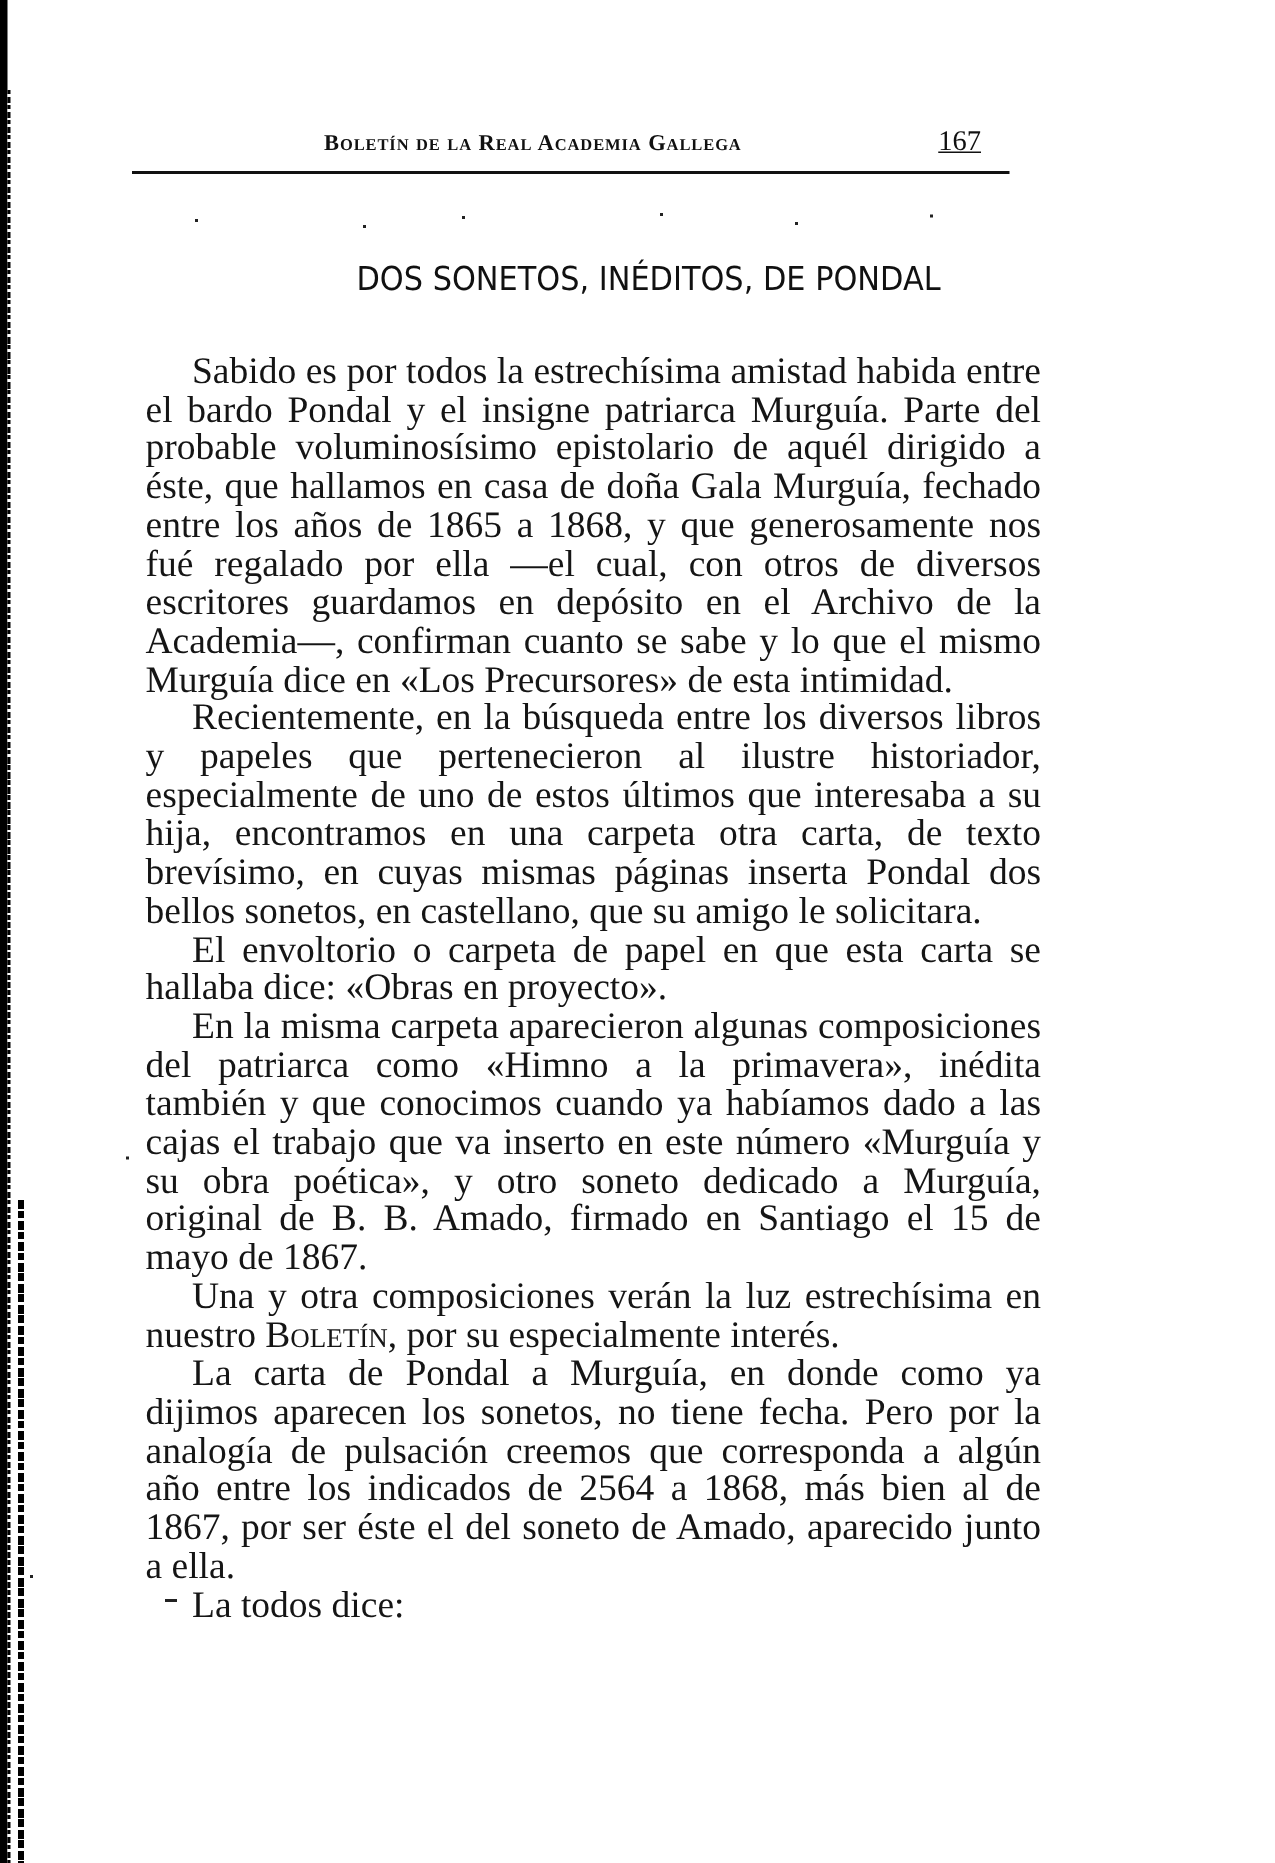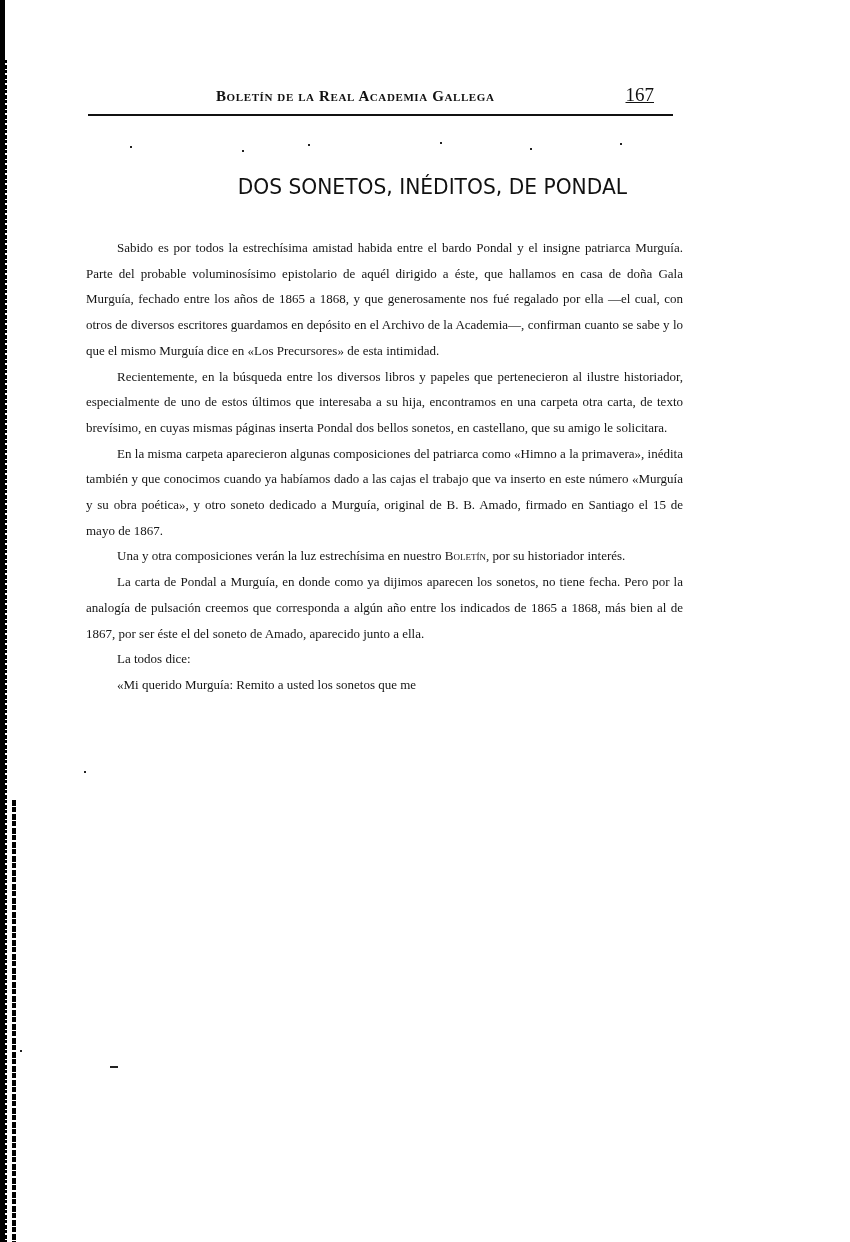--- a/index.html
+++ b/index.html
@@ -84,25 +84,25 @@
       font-family: "DejaVu Sans", sans-serif;
       font-size: 22px;
       letter-spacing: 0px;
       color: #111;
       padding-left: 16px;
       box-sizing: border-box;
       transform: scaleX(0.92);
     }
     .body-text {
       position: absolute;
-      left: 86px;
+      left: 97px;
       top: 235px;
       width: 597px;
       font-family: "Liberation Serif", serif;
-      font-size: 13px;
+      font-size: 25px;
       line-height: 25.7px;
       text-align: justify;
       color: #151515;
     }
     .body-text p {
       margin: 0;
       text-indent: 31px;
       hyphens: manual;
     }
     .sc {
@@ -126,25 +126,25 @@
   <span class="running-title">Boletín de la Real Academia Gallega</span>
   <span class="page-number">167</span>
 </div>
 <div class="head-rule"></div>
 
 <h1 class="article-title" style="margin:0;font-weight:normal;">DOS SONETOS, INÉDITOS, DE PONDAL</h1>
 
 <div class="body-text">
   <p>Sabido es por todos la estrechísima amistad habida entre el bardo Pondal y el insigne patriarca Murguía. Parte del probable voluminosísimo epistolario de aquél dirigido a éste, que hallamos en casa de doña Gala Murguía, fechado entre los años de 1865 a 1868, y que generosamente nos fué regalado por ella —el cual, con otros de diversos escritores guardamos en depósito en el Archivo de la Academia—, confirman cuanto se sabe y lo que el mismo Murguía dice en «Los Precursores» de esta intimidad.</p>
   <p>Recientemente, en la búsqueda entre los diversos libros y papeles que pertenecieron al ilustre historiador, especialmente de uno de estos últimos que interesaba a su hija, encontramos en una carpeta otra carta, de texto brevísimo, en cuyas mismas páginas inserta Pondal dos bellos sonetos, en castellano, que su amigo le solicitara.</p>
+  <p>El envoltorio o carpeta de papel en que esta carta se hallaba dice: «Obras en proyecto».</p>
   <p>En la misma carpeta aparecieron algunas composiciones del patriarca como «Himno a la primavera», inédita también y que conocimos cuando ya habíamos dado a las cajas el trabajo que va inserto en este número «Murguía y su obra poética», y otro soneto dedicado a Murguía, original de B. B. Amado, firmado en Santiago el 15 de mayo de 1867.</p>
-  <p><span>Una y otra composiciones verán la luz estrechísima en nuestro </span><span class="sc">Boletín</span><span>, por su historiador interés.</span></p>
-  <p>La carta de Pondal a Murguía, en donde como ya dijimos aparecen los sonetos, no tiene fecha. Pero por la analogía de pulsación creemos que corresponda a algún año entre los indicados de 1865 a 1868, más bien al de 1867, por ser éste el del soneto de Amado, aparecido junto a ella.</p>
+  <p><span>Una y otra composiciones verán la luz estrechísima en nuestro </span><span class="sc">Boletín</span><span>, por su especialmente interés.</span></p>
+  <p>La carta de Pondal a Murguía, en donde como ya dijimos aparecen los sonetos, no tiene fecha. Pero por la analogía de pulsación creemos que corresponda a algún año entre los indicados de 2564 a 1868, más bien al de 1867, por ser éste el del soneto de Amado, aparecido junto a ella.</p>
   <p>La todos dice:</p>
-  <p style="text-align:left;">«Mi querido Murguía: Remito a usted los sonetos que me</p>
 </div>
 
 <div class="speck" style="left:130px;top:146px;"></div>
 <div class="speck" style="left:242px;top:150px;"></div>
 <div class="speck" style="left:308px;top:144px;"></div>
 <div class="speck" style="left:440px;top:142px;"></div>
 <div class="speck" style="left:530px;top:148px;"></div>
 <div class="speck" style="left:620px;top:143px;"></div>
 <div class="speck" style="left:84px;top:771px;"></div>
 <div class="speck" style="left:110px;top:1066px;width:8px;height:2px;"></div>

